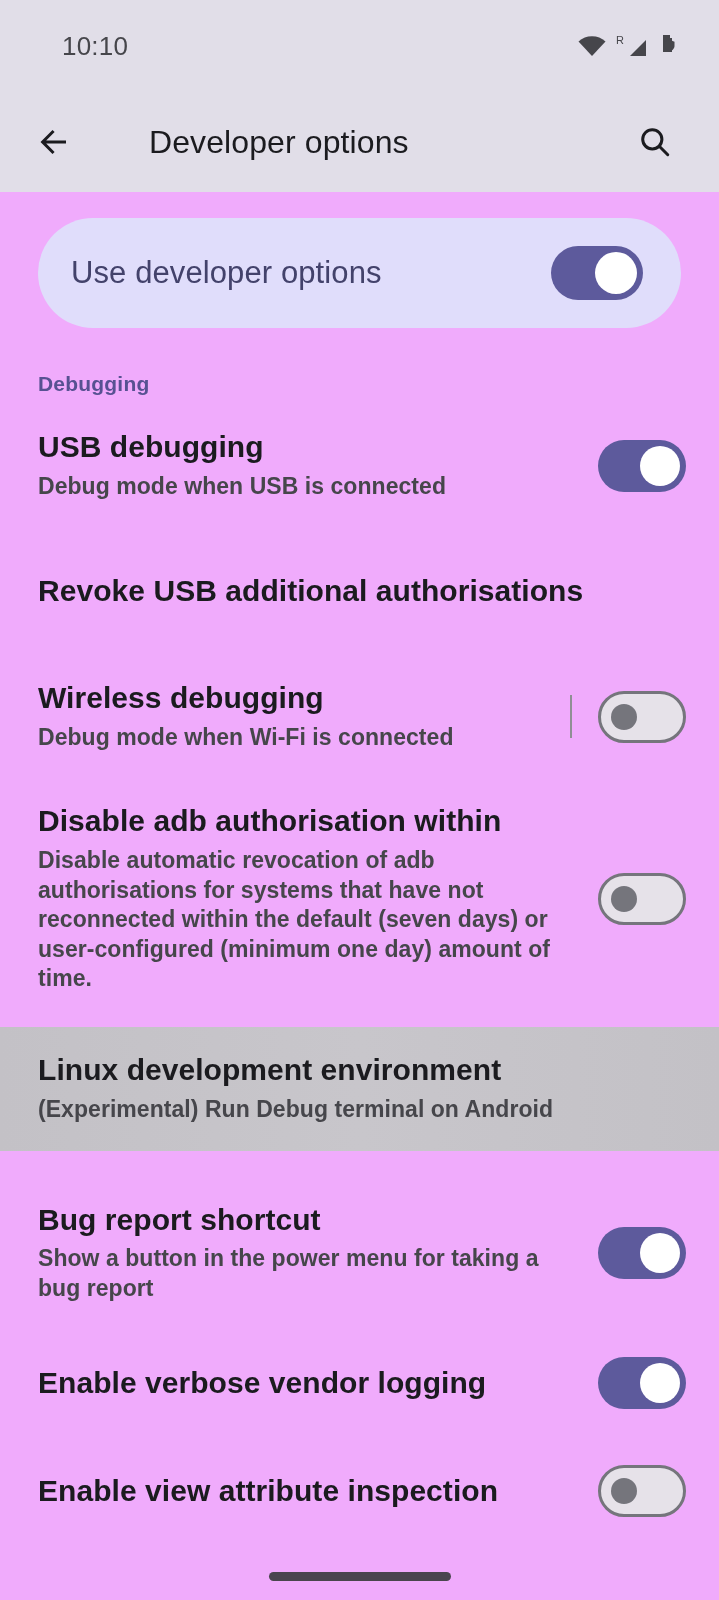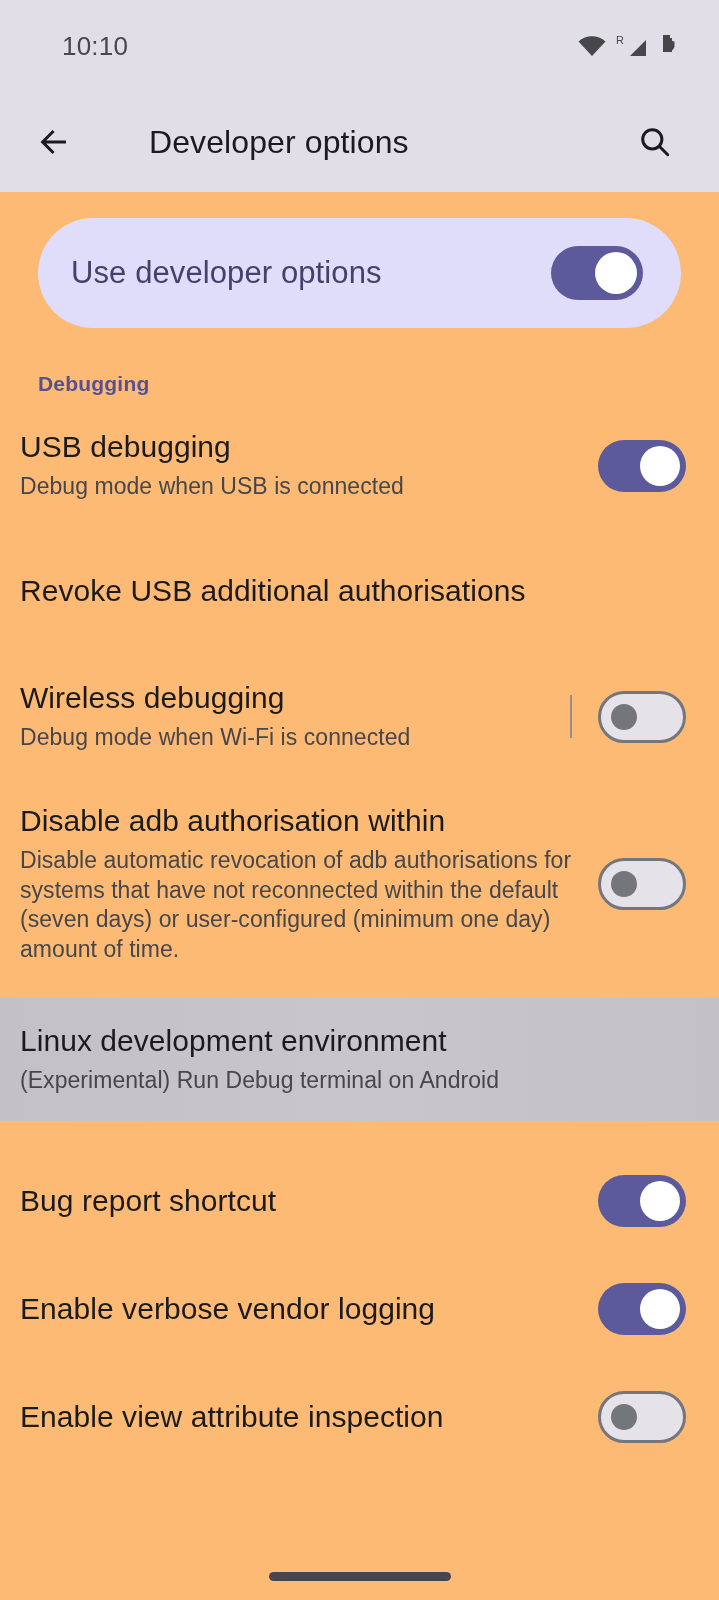--- a/index.html
+++ b/index.html
@@ -71,21 +71,21 @@
     font-size: 32px;
     color: #1B1B1F;
     margin-left: 32px;
     flex: 1;
     letter-spacing: .1px;
   }
 
   
   .content {
     flex: 1;
-    background: #fdba74;
+    background: #f0abfc;
     overflow: hidden;
     padding-top: 26px;
   }
 
   
   .main-card {
     margin: 0 38px;
     background: #E0DDFB;
     border-radius: 58px;
     height: 110px;
@@ -106,23 +106,24 @@
     color: #575192;
     padding: 44px 38px 0 38px;
     font-weight: 700;
     letter-spacing: .2px;
   }
 
   
   .pref {
     display: flex;
     align-items: center;
-    padding: 0 33px 0 20px;
+    padding: 0 33px 0 38px;
     min-height: 56px;
     position: relative;
+    font-weight: bold;
   }
   .pref-texts { flex: 1; padding-right: 18px; }
   .pref-title {
     font-size: 30px;
     color: #1B1B1F;
     line-height: 1.16;
     letter-spacing: .05px;
   }
   .pref-summary {
     font-size: 23px;
@@ -312,20 +313,21 @@
         <div class="pref-title">Linux development environment</div>
         <div class="pref-summary">(Experimental) Run Debug terminal on Android</div>
       </div>
     </div>
 
     <div class="gap-m"></div>
 
     <div class="pref">
       <div class="pref-texts">
         <div class="pref-title">Bug report shortcut</div>
+        <div class="pref-summary">Show a button in the power menu for taking a bug report</div>
       </div>
       <div class="switch on">
         <div class="thumb"></div>
       </div>
     </div>
 
     <div class="gap-m"></div>
 
     <div class="pref">
       <div class="pref-texts">

